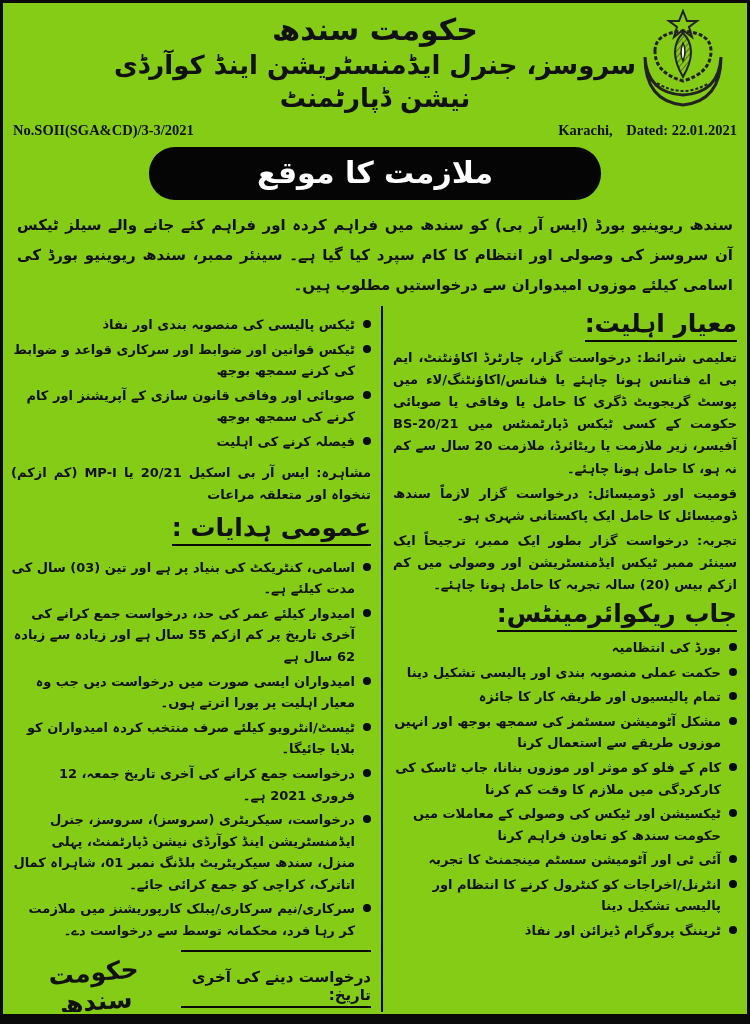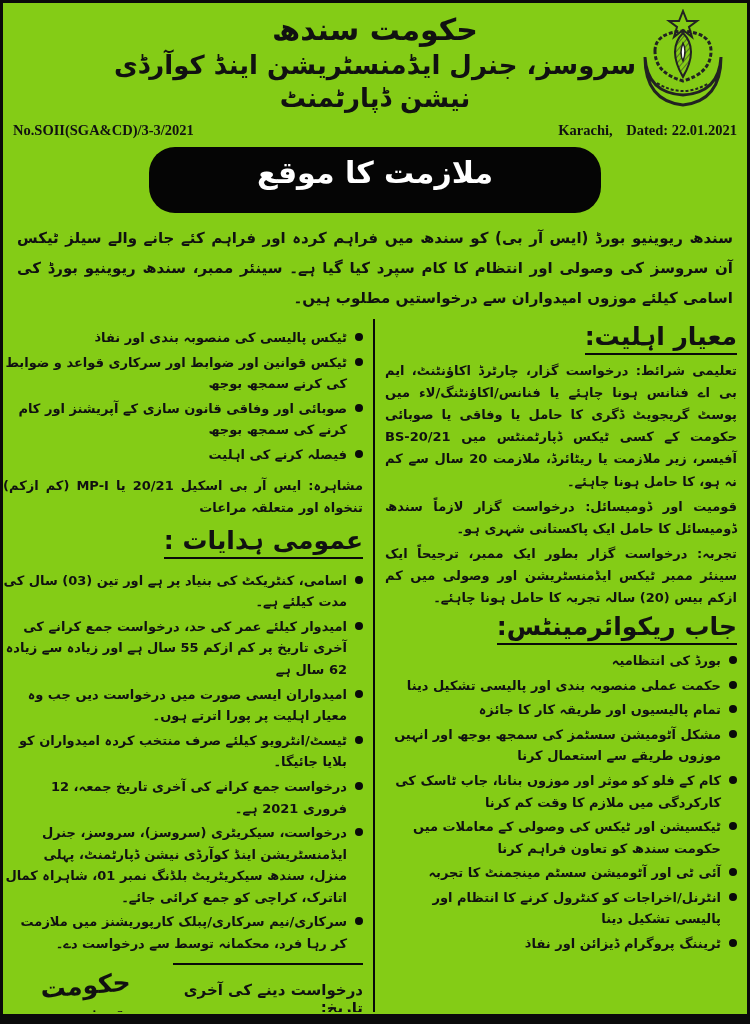--- a/index.html
+++ b/index.html
@@ -18,29 +18,29 @@
   .ref-row{
     display:flex;justify-content:space-between;align-items:flex-end;
     font-family:"Liberation Serif","DejaVu Serif",serif;
     font-size:14.5px;font-weight:700;margin:6px 10px 0 10px;direction:ltr;
   }
   .ref-right span{margin-left:10px;}
   
   .job-banner{
     margin:8px auto 4px auto;background:#050505;color:#fff;
     width:440px;border-radius:26px;text-align:center;
-    font-size:30px;font-weight:800;padding:8px 6px 23px 6px;letter-spacing:2px;
+    font-size:30px;font-weight:800;padding:8px 6px 10px 6px;letter-spacing:2px;
   }
   
   .intro{
     direction:rtl;text-align:justify;font-size:15px;font-weight:700;
     line-height:2.0;margin:6px 14px 4px 14px;
   }
   
-  .columns{flex:1;display:flex;margin:2px 8px 2px 0;overflow:hidden;}
+  .columns{flex:1;display:flex;margin:2px 8px 2px 8px;overflow:hidden;}
   .col-left{width:366px;display:flex;flex-direction:column;padding:2px 6px 0 0;box-sizing:border-box;}
   .v-divider{width:2px;background:#0a0a0a;margin:0 4px;}
   .col-right{flex:1;padding:0 2px 0 6px;box-sizing:border-box;}
   .section-head{
     direction:rtl;font-size:25px;font-weight:800;margin:3px 0 5px 0;
   }
   .section-head span{border-bottom:2.5px solid #0a0a0a;padding-bottom:2px;display:inline-block;}
   p.body{direction:rtl;text-align:justify;font-size:13px;font-weight:600;line-height:1.7;margin:3px 0;}
   p.body b{font-weight:800;}
   ul.bullets{list-style:none;direction:rtl;margin:3px 0;padding:0;}

